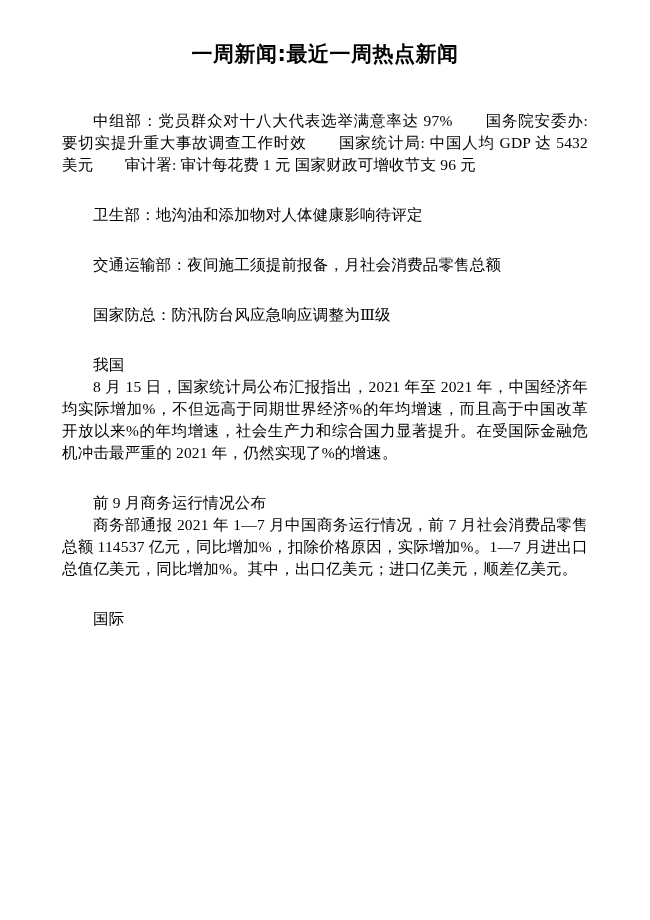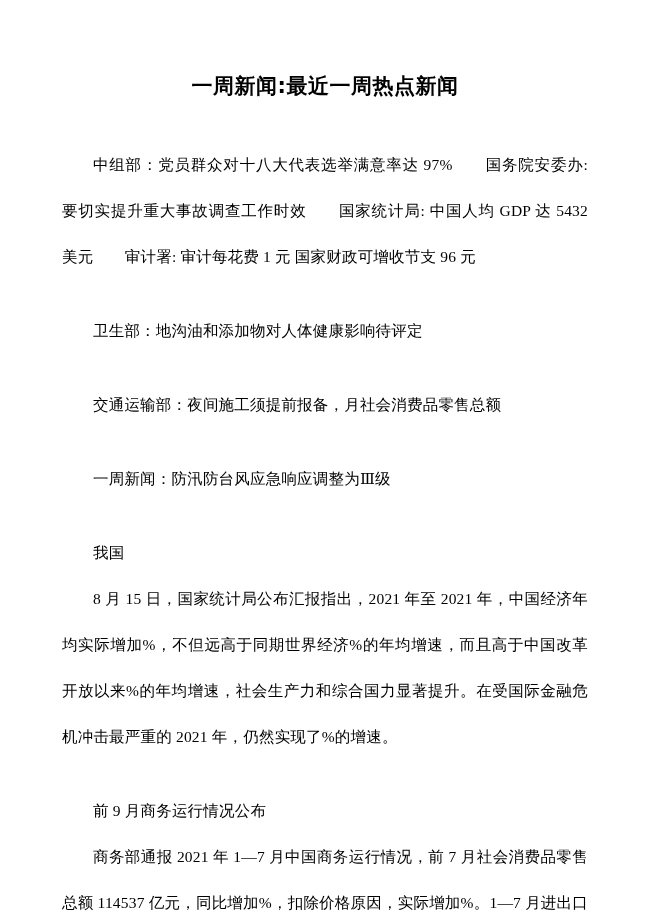--- a/index.html
+++ b/index.html
@@ -21,30 +21,30 @@
     padding: 0 62px;
     position: relative;
   }
   .doc-title {
     text-align: center;
     font-family: "DejaVu Sans", "Liberation Sans", sans-serif;
     font-weight: bold;
     font-size: 21px;
     letter-spacing: 0.5px;
     margin: 0;
-    padding-top: 72px;
+    padding-top: 40px;
     color: #000;
   }
   .body-block {
     margin-top: 42px;
   }
   p.para {
     margin: 0;
     font-size: 15.5px;
-    line-height: 46px;
+    line-height: 22px;
     text-align: justify;
     text-justify: inter-ideograph;
     letter-spacing: 0.2px;
   }
   p.indent {
     text-indent: 2em;
   }
   p.tight {
     text-indent: 2em;
     margin-top: 28px;
@@ -54,21 +54,21 @@
 <body>
 
 <div class="page">
 
   <h1 class="doc-title">一周新闻:最近一周热点新闻</h1>
 
   <div class="body-block">
     <p class="para indent">中组部：党员群众对十八大代表选举满意率达 97%　　国务院安委办: 要切实提升重大事故调查工作时效　　国家统计局: 中国人均 GDP 达 5432 美元　　审计署: 审计每花费 1 元 国家财政可增收节支 96 元</p>
     <p class="para tight">卫生部：地沟油和添加物对人体健康影响待评定</p>
     <p class="para tight">交通运输部：夜间施工须提前报备，月社会消费品零售总额</p>
-    <p class="para tight">一周新闻：防汛防台风应急响应调整为Ⅲ级</p>
+    <p class="para tight">国家防总：防汛防台风应急响应调整为Ⅲ级</p>
     <p class="para tight">我国</p>
     <p class="para indent">8 月 15 日，国家统计局公布汇报指出，2021 年至 2021 年，中国经济年均实际增加%，不但远高于同期世界经济%的年均增速，而且高于中国改革开放以来%的年均增速，社会生产力和综合国力显著提升。在受国际金融危机冲击最严重的 2021 年，仍然实现了%的增速。</p>
     <p class="para tight">前 9 月商务运行情况公布</p>
     <p class="para indent">商务部通报 2021 年 1—7 月中国商务运行情况，前 7 月社会消费品零售总额 114537 亿元，同比增加%，扣除价格原因，实际增加%。1—7 月进出口总值亿美元，同比增加%。其中，出口亿美元；进口亿美元，顺差亿美元。</p>
     <p class="para tight">国际</p>
   </div>
 
 </div>
 
 </body></html>

